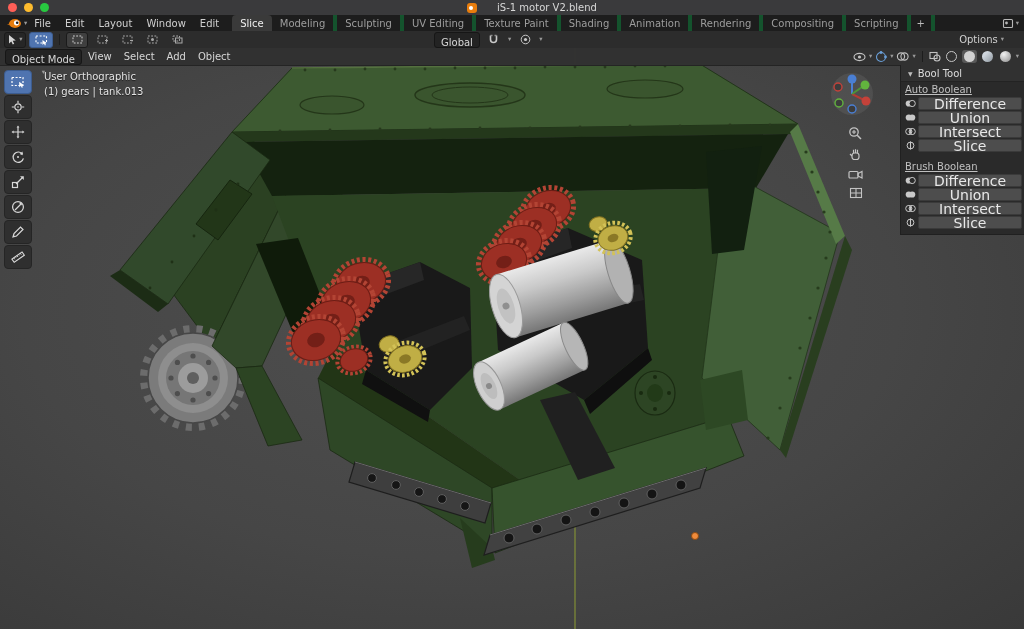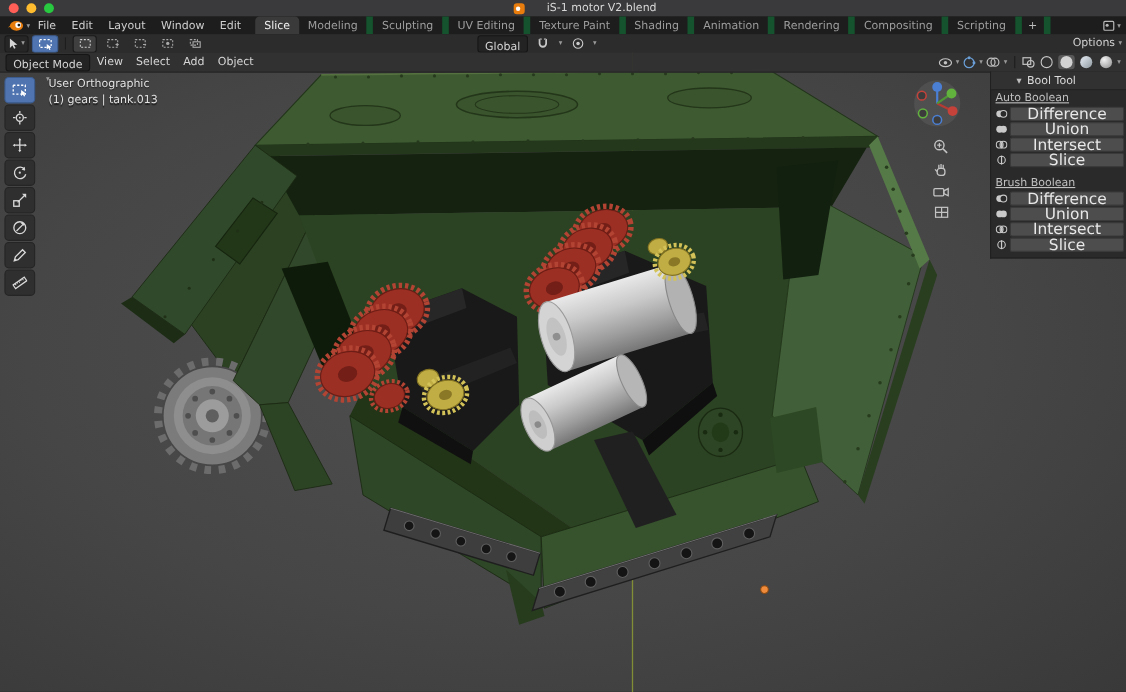--- a/index.html
+++ b/index.html
@@ -14,32 +14,32 @@
   .tl.red{background:#ff5f57;} .tl.yellow{background:#febc2e;} .tl.green{background:#28c840;}
   .wtitle{display:flex;align-items:center;gap:20px;font-size:10px;color:#d8d8d8;padding-left:40px;}
   .blicon{width:10px;height:10px;border-radius:3px;background:#e87d0d;position:relative;}
   .blicon:after{content:"";position:absolute;left:2px;top:3px;width:4px;height:4px;border-radius:50%;background:#fff;}
   
   .topbar{position:absolute;top:15px;left:0;right:0;height:16px;background:#1d1d1d;
           display:flex;align-items:center;font-size:10px;color:#cfcfcf;border-bottom:1px solid #141414;}
   .logo{display:flex;align-items:center;margin:0 2px 0 6px;}
   .menu{padding:0 7px;cursor:default;}
   .tabs{display:flex;align-items:stretch;height:100%;margin-left:6px;}
-  .tab{display:flex;align-items:center;padding:0 8px;color:#9d9d9d;border-right:6px solid #14532d;}
+  .tab{display:flex;align-items:center;padding:0 8px;color:#9d9d9d;border-right:4px solid #14532d;}
   .tab.active{background:#3a3a3a;color:#efefef;border-radius:4px 4px 0 0;border-right:none;}
   .tab.plus{color:#bbb;padding:0 6px;}
   .topbar-right{margin-left:auto;display:flex;align-items:center;padding-right:5px;gap:2px;}
   .chev{font-size:6.5px;color:#9a9a9a;line-height:1;}
   
   .toolrow{position:absolute;top:31px;left:0;right:0;height:17px;background:#2c2c2c;
            border-bottom:1px solid #151515;font-size:10px;color:#d0d0d0;}
   .cluster{position:absolute;top:0;height:17px;display:flex;align-items:center;gap:3px;}
   .cluster.left{left:4px;}
   .cluster.middle{left:434px;}
-  .cluster.right{right:4px;}
+  .cluster.right{right:20px;}
   .wbtn{display:flex;align-items:center;justify-content:center;height:14px;min-width:16px;
         border-radius:3px;background:#262626;border:1px solid #1a1a1a;padding:0 2px;gap:2px;}
   .wbtn.flat{background:transparent;border-color:transparent;}
   .wbtn.pressed{background:#3f3f3f;}
   .wbtn.blue{background:#4f74b0;border-color:#3c5c8f;width:18px;}
   .sep{width:1px;height:11px;background:#1d1d1d;margin:0 3px;}
   .widget{display:flex;align-items:center;gap:4px;height:14px;background:#232323;border:1px solid #161616;
           border-radius:3px;padding:0 6px;color:#d6d6d6;flex-direction:column;}
   
   .viewport{position:absolute;top:48px;left:0;right:0;bottom:0;
@@ -63,21 +63,21 @@
   .ltools{position:absolute;left:4px;top:22px;display:flex;flex-direction:column;gap:1px;}
   .tbtn{width:26px;height:22px;border-radius:4px;background:#2f2f2f;border:1px solid #252525;
         display:flex;align-items:center;justify-content:center;}
   .tbtn.active{background:#4f74b0;border-color:#3c5c8f;}
   
   .gizmo{position:absolute;left:828px;top:22px;width:48px;height:48px;}
   .vicons{position:absolute;left:848px;top:78px;display:flex;flex-direction:column;gap:6px;align-items:center;}
   
   .npanel{position:absolute;left:900px;top:17px;width:124px;background:rgba(41,41,41,.97);
           border-left:1px solid #202020;border-bottom:1px solid #202020;padding-bottom:4px;font-size:10px;}
-  .nheader{height:16px;display:flex;align-items:center;gap:5px;padding-left:23px;background:#313131;
+  .nheader{height:16px;display:flex;align-items:center;gap:5px;padding-left:7px;background:#313131;
            color:#dcdcdc;border-bottom:1px solid #232323;}
   .tri{font-size:6px;color:#bdbdbd;}
   .nlabel{height:15px;display:flex;align-items:center;padding-left:4px;color:#c0c0c0;text-decoration:underline;}
   .nrow{display:flex;align-items:center;gap:2px;padding:0 3px 1px 3px;}
   .bicon{width:12px;display:flex;justify-content:center;}
   .nbtn{flex:1;height:11px;background:#4d4d4d;border:1px solid #3a3a3a;border-radius:2px;
         display:flex;align-items:center;justify-content:center;color:#e8e8e8;font-size:14px;}
   .gap{height:6px;}
   svg{display:block;}
 </style>

